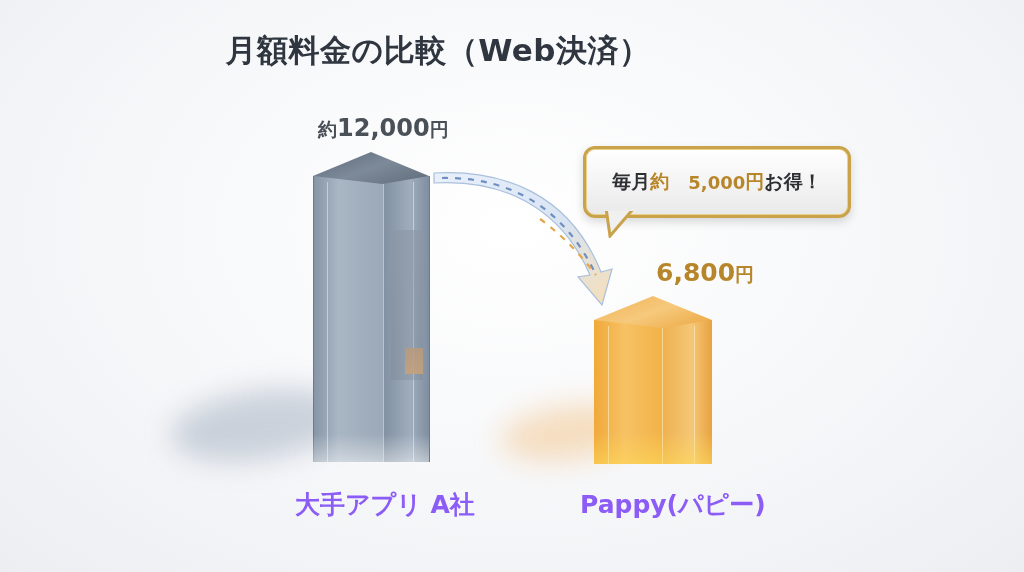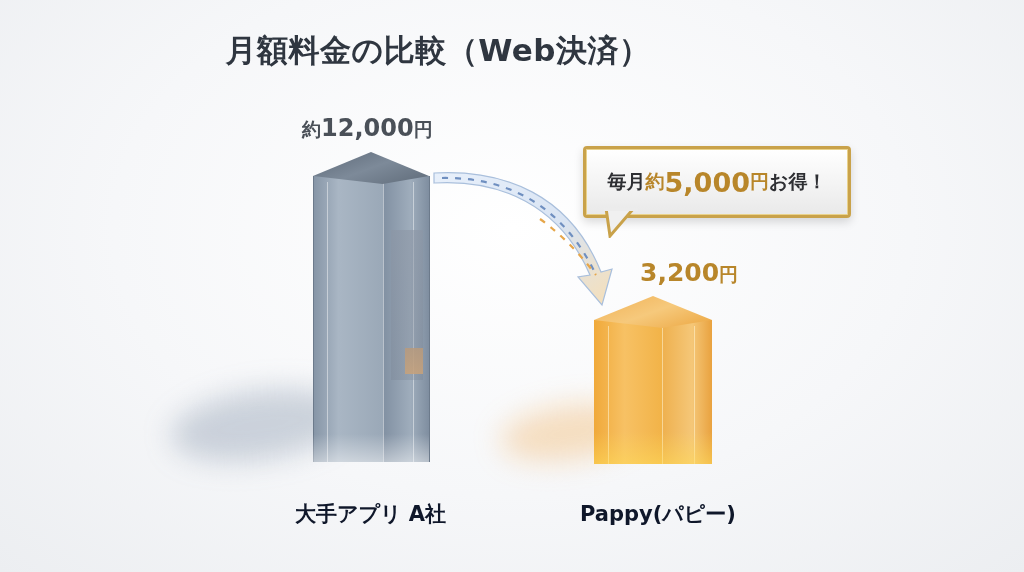--- a/index.html
+++ b/index.html
@@ -6,21 +6,21 @@
     body {
       width: 1024px; height: 572px; overflow: hidden; position: relative;
       background: radial-gradient(ellipse at 50% 40%, #ffffff 0%, #f6f7f9 55%, #eceef1 100%);
       font-family: "DejaVu Sans", "Liberation Sans", sans-serif;
     }
     .title {
       position: absolute; left: 0; width: 876px; top: 30px; text-align: center;
       font-size: 31px; font-weight: bold; color: #2f3640; letter-spacing: 0.5px;
     }
     .value-label {
-      position: absolute; font-weight: bold; white-space: nowrap;
+      position: absolute; font-weight: bold; white-space: nowrap; margin-left: 16px;
     }
     .value-a { left: 302px; top: 114px; font-size: 24px; color: #4a5058; }
     .value-a .prefix, .value-a .yen { font-size: 19px; }
     .value-b { left: 640px; top: 258px; font-size: 25px; color: #b8862a; }
     .value-b .yen { font-size: 19px; }
 
     .bar-shadow {
       position: absolute; border-radius: 50%;
       filter: blur(14px);
     }
@@ -80,37 +80,37 @@
       position: absolute; left: 0; top: 136px; width: 118px; height: 32px;
       background: linear-gradient(180deg, rgba(255,230,120,0.0), rgba(255,220,90,0.55));
     }
 
     
     .arrow { position: absolute; left: 430px; top: 165px; width: 200px; height: 150px; }
 
     
     .callout {
       position: absolute; left: 583px; top: 146px; width: 262px; height: 66px;
-      border-radius: 4px;
+      border-radius: 12px;
       background: linear-gradient(180deg, #ffffff 0%, #f2f2f2 60%, #e9e9e9 100%);
       border: 3px solid #c9a24a;
       box-shadow: 0 0 0 1px #e9d28c inset, 0 4px 10px rgba(0,0,0,0.15);
       display: flex; align-items: center; justify-content: center;
       white-space: nowrap;
     }
     .callout-tail {
       position: absolute; left: 604px; top: 208px; width: 34px; height: 30px;
     }
     .callout .c-dark { color: #2e2f33; font-size: 19px; font-weight: bold; }
     .callout .c-gold { color: #b8862a; font-weight: bold; }
     .callout .c-small { font-size: 19px; }
-    .callout .c-big { font-size: 27px; }
+    .callout .c-big { font-size: 18px; padding-left: 19px; }
 
     .cat-label {
-      position: absolute; top: 500px; font-size: 21px; font-weight: bold; color: #0f172a; white-space: nowrap;
+      position: absolute; top: 488px; font-size: 25px; font-weight: bold; color: #8b5cf6; white-space: nowrap;
     }
     .cat-a { left: 295px; }
     .cat-b { left: 580px; text-align: right; }
   </style>
 </head>
 <body>
 
 <div class="title">月額料金の比較（Web決済）</div>
 
 <div class="value-label value-a">
@@ -149,21 +149,21 @@
     <span class="c-gold c-big">5,000</span>
     <span class="c-gold c-small">円</span>
     <span class="c-dark">お得！</span>
 </div>
 <svg class="callout-tail" viewBox="0 0 34 30">
   <path d="M2 0 L 6 28 L 30 0 Z" fill="#f0f0f0" stroke="#c9a24a" stroke-width="3"></path>
   <rect x="0" y="0" width="34" height="3" fill="#ececec"></rect>
 </svg>
 
 <div class="value-label value-b">
-  <span>3,200</span><span class="yen">円</span>
+  <span>6,800</span><span class="yen">円</span>
 </div>
 
 <div class="bar-shadow shadow-b"></div>
 <div class="bar bar-b">
   <div class="face-left"></div>
   <div class="face-right"></div>
   <div class="inner-line" style="left:14px"></div>
   <div class="inner-line" style="left:68px"></div>
   <div class="inner-line" style="left:100px"></div>
   <div class="base-glint"></div>

